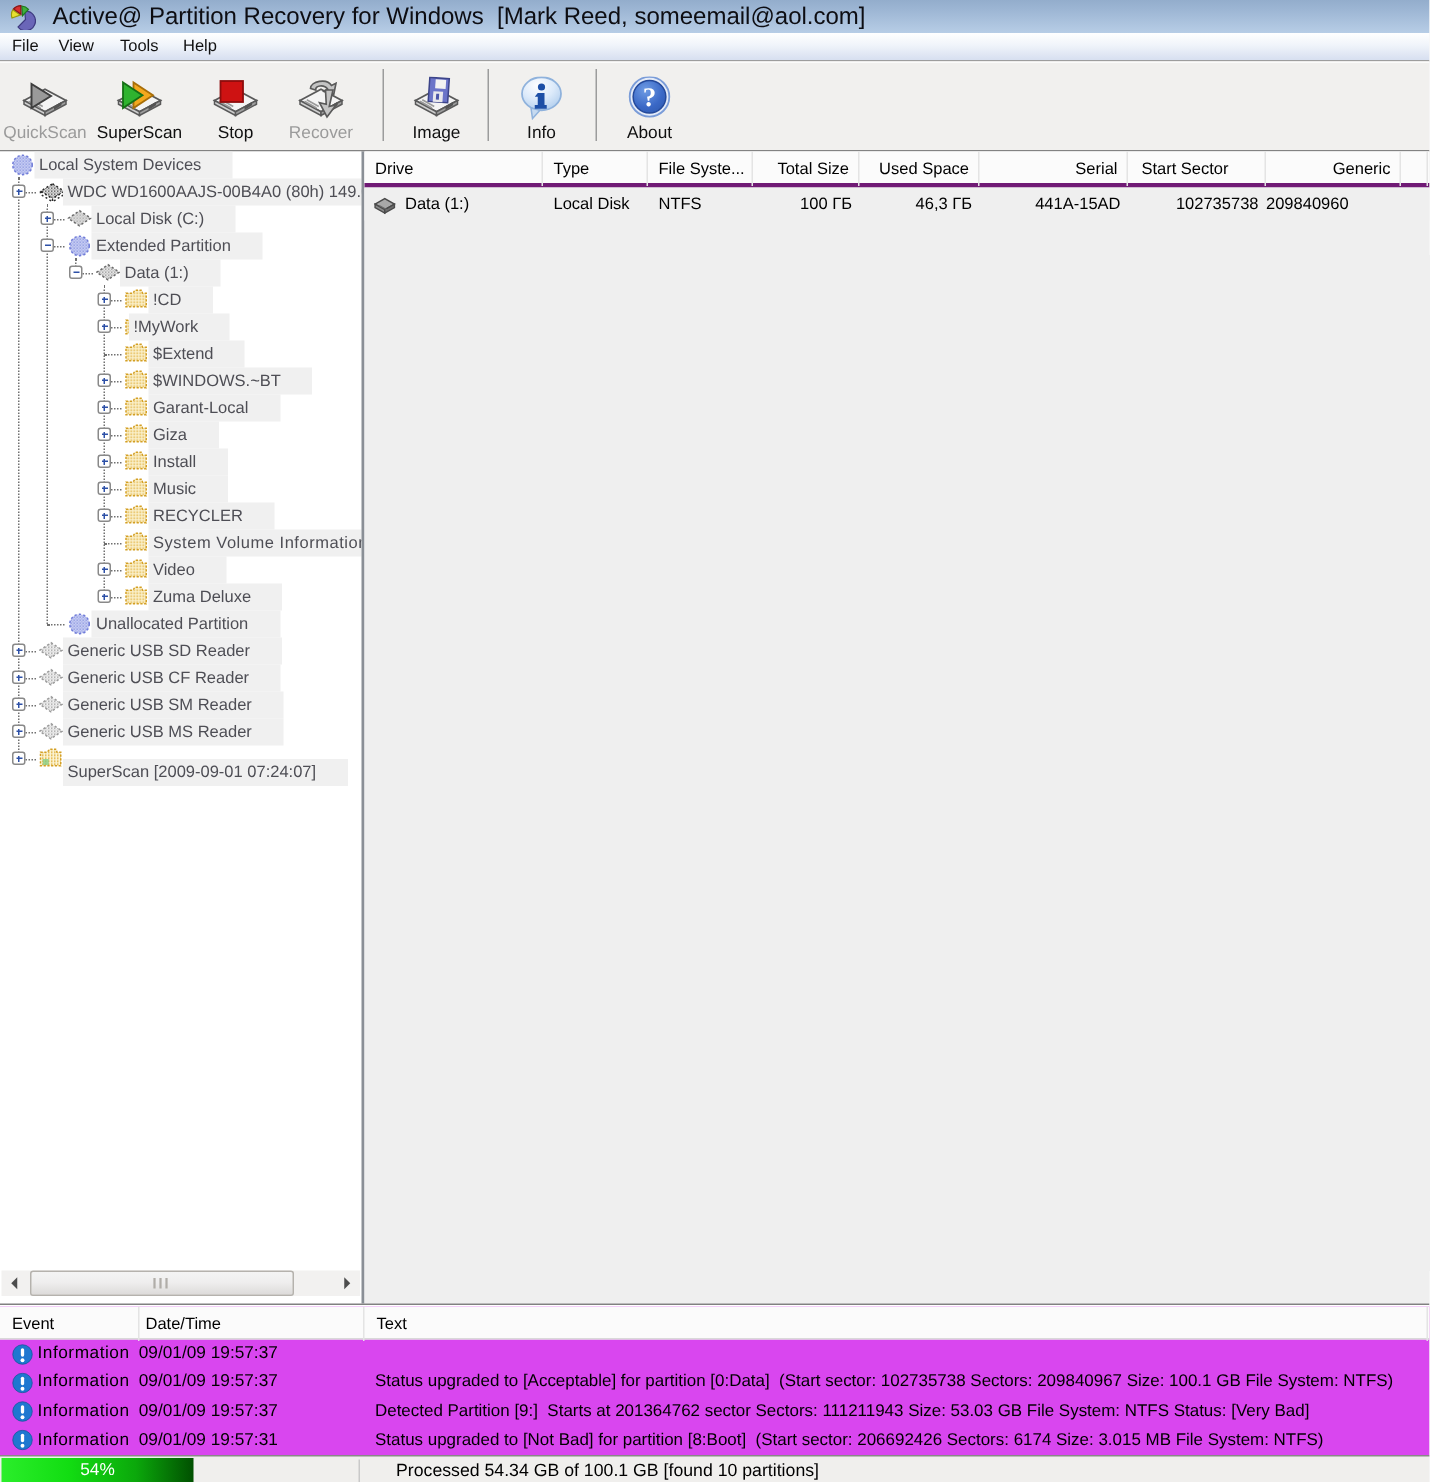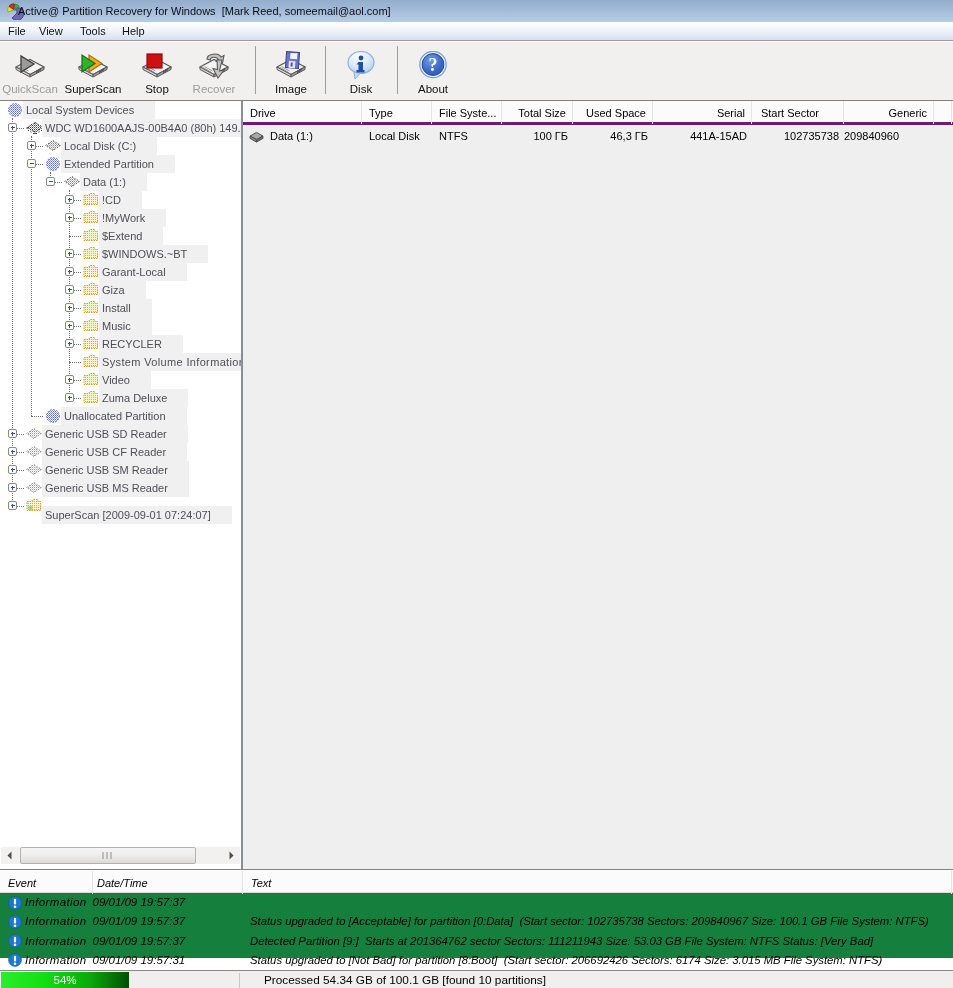--- a/index.html
+++ b/index.html
@@ -1,18 +1,18 @@
 <!DOCTYPE html>
 <html><head><meta charset="utf-8"><style>
 *{margin:0;padding:0;box-sizing:border-box;}
 html,body{width:953px;height:988px;overflow:hidden;}
 body{font-family:"Liberation Sans",sans-serif;font-size:11px;position:relative;background:#fff;}
 .abs{position:absolute;}
 #titlebar{left:0;top:0;width:953px;height:22px;background:linear-gradient(180deg,#93ADCC 0%,#9DB6D4 30%,#B7CDE6 100%);}
-#titlebar .ttxt{left:18px;top:0;height:22px;line-height:23px;color:#0d0d12;font-size:11px;}
+#titlebar .ttxt{left:35px;top:0;height:22px;line-height:23px;color:#0d0d12;font-size:16px;}
 #menubar{left:0;top:22px;width:953px;height:19px;background:linear-gradient(180deg,#FFFFFF 0%,#F0F4FA 45%,#D7DFF0 100%);border-bottom:1px solid #9d9d9d;}
 .mi{position:absolute;top:0;height:18px;line-height:19px;color:#111;}
 #toolbar{left:0;top:41px;width:953px;height:60px;background:#F1F0EE;border-top:1px solid #fbfbfa;border-bottom:1px solid #828282;}
 .tbi{position:absolute;top:9px;width:64px;text-align:center;}
 .tbi svg{display:block;margin:0 auto;}
 .tbi .lbl{display:block;margin-top:0;font-size:11.5px;color:#101010;}
 .tbi.dis .lbl{color:#9b9b9b;}
 .tsep{position:absolute;top:4px;height:48px;width:1px;background:#9c9c9c;}
 #tree{left:0;top:101px;width:241px;height:768px;background:#fff;overflow:hidden;}
 #rpanel{left:243px;top:101px;width:710px;height:768px;background:#EFEFEF;}
@@ -25,21 +25,21 @@
 .pbox .ph{position:absolute;left:1.5px;top:3px;width:4px;height:1px;background:#2d50a7;}
 .pbox .pv{position:absolute;left:3px;top:1.5px;width:1px;height:4px;background:#2d50a7;}
 .ticon{position:absolute;}
 #lhead{position:absolute;left:0;top:0;width:710px;height:24px;background:#FBFBFB;border-bottom:3px solid #701a75;}
 .hc{position:absolute;top:0;height:23px;line-height:24px;color:#000;border-right:1px solid #E4E4E4;white-space:nowrap;overflow:hidden;}
 .drow{position:absolute;left:0;top:24px;width:710px;height:22px;background:#EFEFEF;line-height:22px;color:#000;}
 .dc{position:absolute;top:0;height:22px;}
 #treesb{position:absolute;left:1px;top:746px;width:239px;height:17px;background:#F2F1F0;}
 .sbarrow{position:absolute;top:0;width:17px;height:17px;}
 #sbthumb{position:absolute;left:19px;top:0;width:176px;height:17px;background:linear-gradient(180deg,#F4F4F4 0%,#EFEEEE 45%,#DDDBDA 100%);border:1px solid #B5B2AD;border-radius:2px;}
-#events{left:0;top:871px;width:953px;height:87px;background:#15803d;font-style:italic;}
+#events{left:0;top:871px;width:953px;height:100px;background:#d946ef;}
 #ehead{position:absolute;left:0;top:0;width:953px;height:22px;background:#FBFBFB;border-bottom:1px solid #D9D9D9;}
 .erow{position:absolute;left:0;height:19.3px;width:953px;}
 .erow .etxt{position:absolute;top:0;height:19.3px;line-height:19.3px;color:#000;white-space:nowrap;font-size:11.5px;}
 #statusbar{left:0;top:970px;width:953px;height:18px;background:#F0EFED;border-top:1px solid #888;}
 #pbar{position:absolute;left:1px;top:1px;width:128px;height:16px;background:linear-gradient(90deg,#2BEE2B 0%,#12DD12 35%,#0BA80B 70%,#015001 100%);color:#fff;text-align:center;line-height:16px;font-size:11.5px;}
 #sbsep{position:absolute;left:239px;top:2px;width:1px;height:15px;background:#C9C9C9;}
 #stxt{position:absolute;left:264px;top:0;height:17px;line-height:18px;color:#000;font-size:11.8px;}
 </style></head><body>
 <svg width="0" height="0" style="position:absolute">
     <defs>
@@ -169,21 +169,21 @@
             <stop offset="0" stop-color="#FEFEFF"></stop>
             <stop offset="0.45" stop-color="#DCEAFA"></stop>
             <stop offset="1" stop-color="#9FC2E8"></stop>
           </radialGradient>
         </defs>
 <ellipse cx="16" cy="11.5" rx="13" ry="11" fill="url(#ginfo)" stroke="#8FB2DC" stroke-width="1.2"></ellipse>
 <path d="M9 21 L15 22.5 L10 28 Z" fill="#C6DAF0" stroke="#8FB2DC" stroke-width="1"></path>
 <circle cx="16" cy="7" r="2.4" fill="#1D4FA6"></circle>
 <path d="M13.5 11 h4.5 v8 h1.5 v2.5 h-8 v-2.5 h2 v-5.5 h-2 Z" fill="#1D4FA6"></path>
 </svg>
-<span class="lbl">Disk</span>
+<span class="lbl">Info</span>
     </div>
 <div class="tsep" style="left:397px"></div>
     <div class="tbi" style="left:401px;width:64px">
 <svg width="32" height="32" viewBox="0 0 32 32">
 <defs>
           <radialGradient id="gabout" cx="0.38" cy="0.3" r="0.95">
             <stop offset="0" stop-color="#6F9CE4"></stop>
             <stop offset="0.55" stop-color="#3A68C6"></stop>
             <stop offset="1" stop-color="#2B55A8"></stop>
           </radialGradient>
@@ -249,21 +249,21 @@
     </svg>
 <div class="trow" style="left:99px;top:90px"><span class="tlbl">!CD</span></div>
 <div class="hline" style="left:74px;top:117px;width:7px"></div>
 <div class="pbox" style="left:65px;top:112px">
       <span class="ph"></span>
       <span class="pv"></span>
     </div>
 <svg class="ticon" style="left:83px;top:108px" width="17" height="18" viewBox="0 0 17 18">
       <use href="#ifolder"></use>
     </svg>
-<div class="trow" style="left:99px;top:108px"><span class="tlbl">!MyWork</span></div>
+<div class="trow" style="left:86px;top:108px"><span class="tlbl">!MyWork</span></div>
 <div class="hline" style="left:69px;top:135px;width:12px"></div>
 <svg class="ticon" style="left:83px;top:126px" width="17" height="18" viewBox="0 0 17 18">
       <use href="#ifolder"></use>
     </svg>
 <div class="trow" style="left:99px;top:126px"><span class="tlbl">$Extend</span></div>
 <div class="hline" style="left:74px;top:153px;width:7px"></div>
 <div class="pbox" style="left:65px;top:148px">
       <span class="ph"></span>
       <span class="pv"></span>
     </div>

